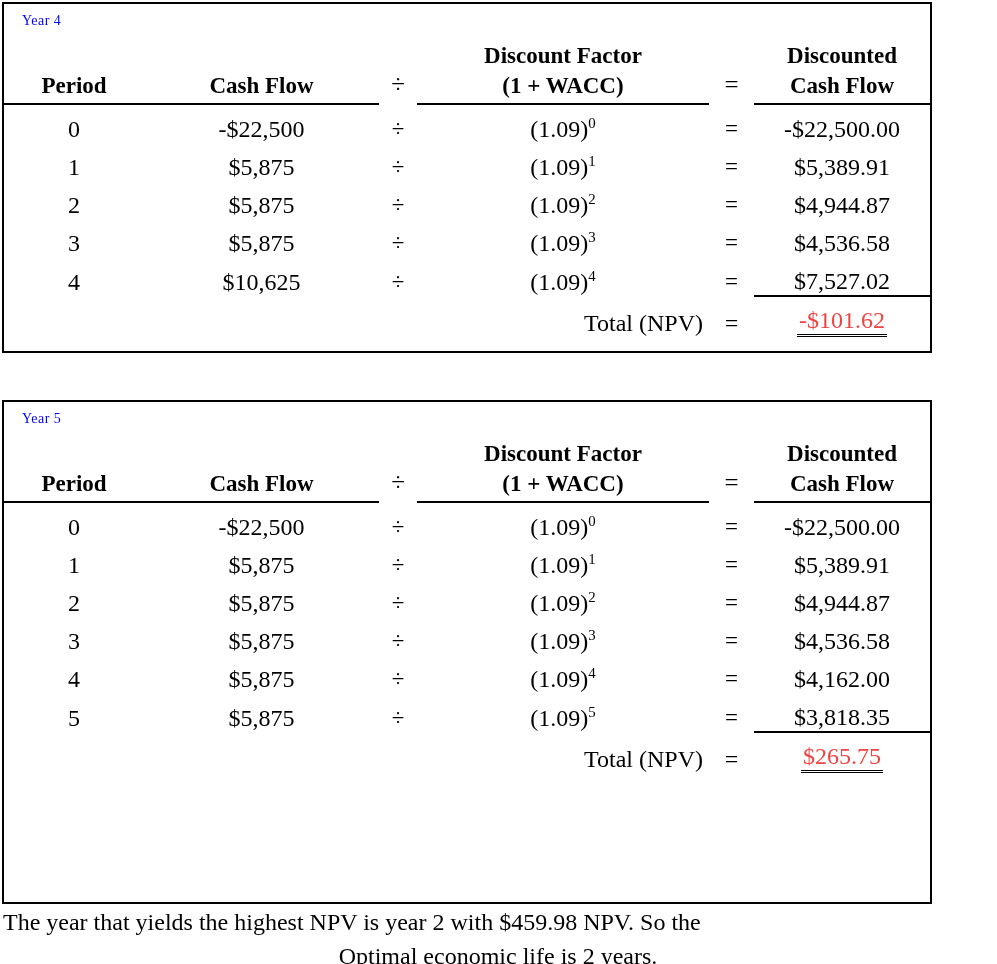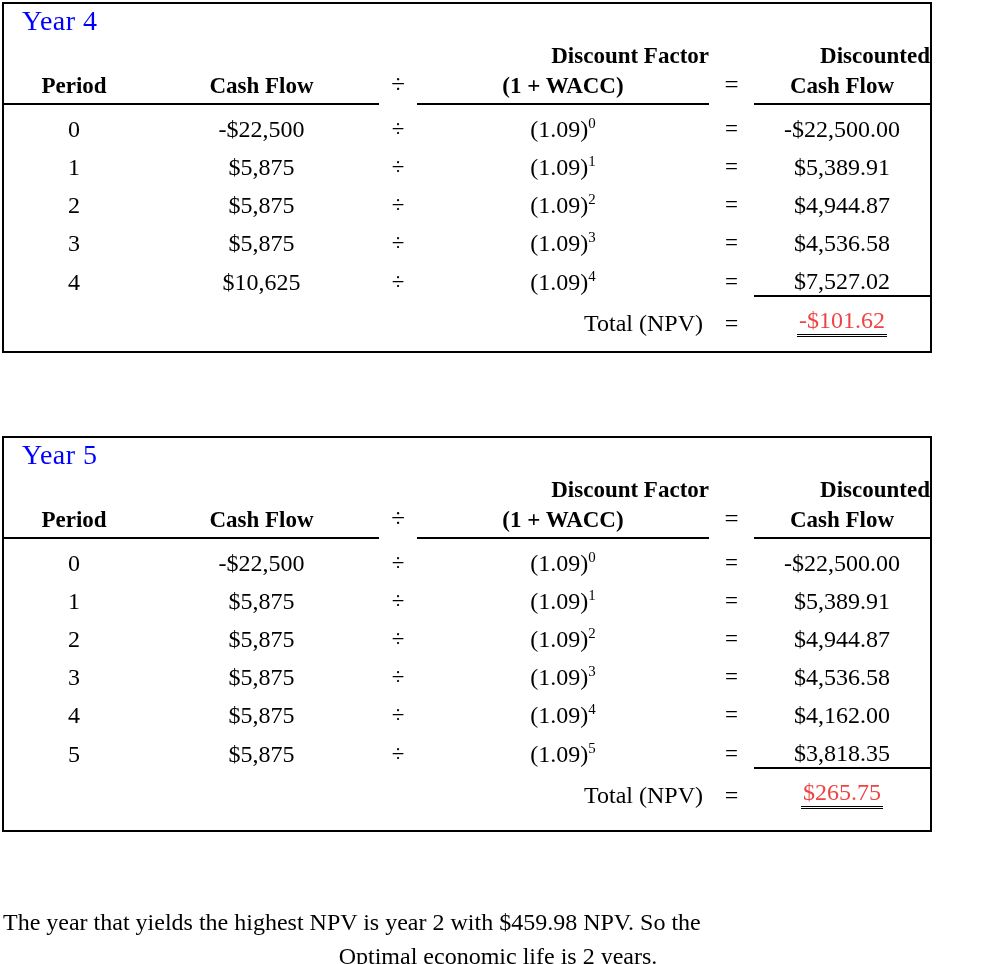--- a/index.html
+++ b/index.html
@@ -26,28 +26,28 @@
   
   .npv-table {
     position: absolute;
     left: 2px;
     width: 930px;
     border: 2px solid #000;
     box-sizing: border-box;
     background: #fff;
   }
   #table-0 { top: 2px;   height: 351px; }
-  #table-1 { top: 436px; height: 396px; padding-left: 17px; }
+  #table-1 { top: 400px; height: 504px; padding-left: 17px; }
 
   .year-label {
     position: absolute;
     left: 18px;
     top: 4px;
     color: #0000ff;
-    font-size: 28px;
+    font-size: 14px;
     line-height: 26px;
     letter-spacing: 0.5px;
     white-space: nowrap;
   }
 
   .grid {
     position: absolute;
     left: 0;
     width: 100%;
     border-collapse: collapse;
@@ -84,21 +84,21 @@
   }
   .hdr-row th.ruled {
     border-bottom: 2px solid #000;
   }
   .hdr-row th.op {
     border-bottom: none;
     font-weight: normal;
     font-size: 25px;
     padding-bottom: 4px;
   }
-  .hdr-line-1 { display: block; text-align: right; }
+  .hdr-line-1 { display: block; }
   .hdr-line-2 { display: block; }
   .hdr-spacer { display: block; visibility: hidden; }
 
   .data-row td {
     height: 36px;
     font-size: 24px;
     padding-top: 2px;
   }
   .data-row td.op {
     font-size: 23px;

